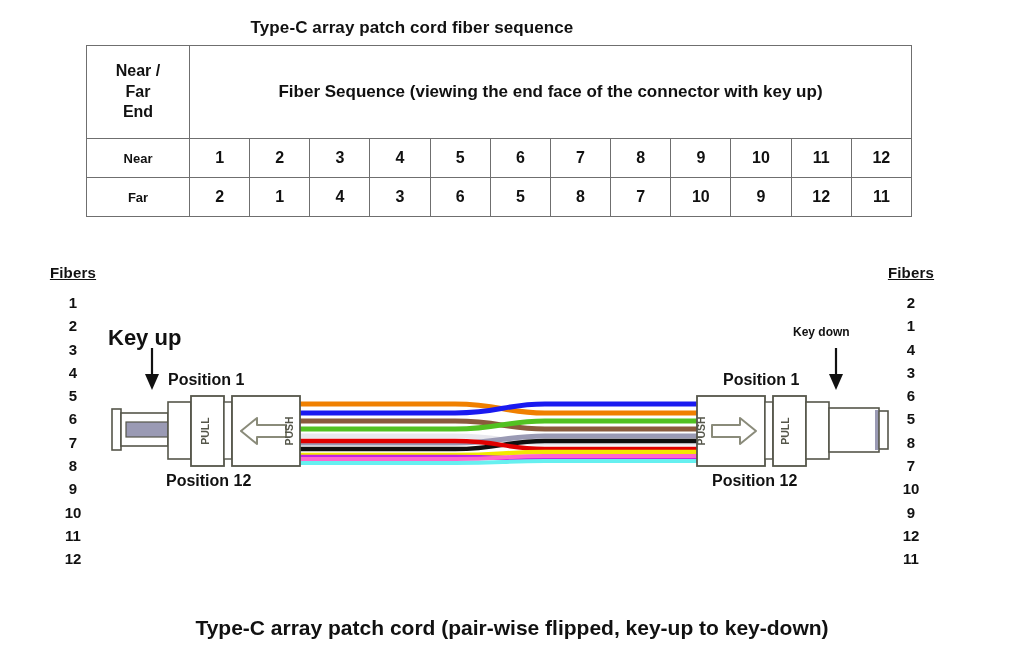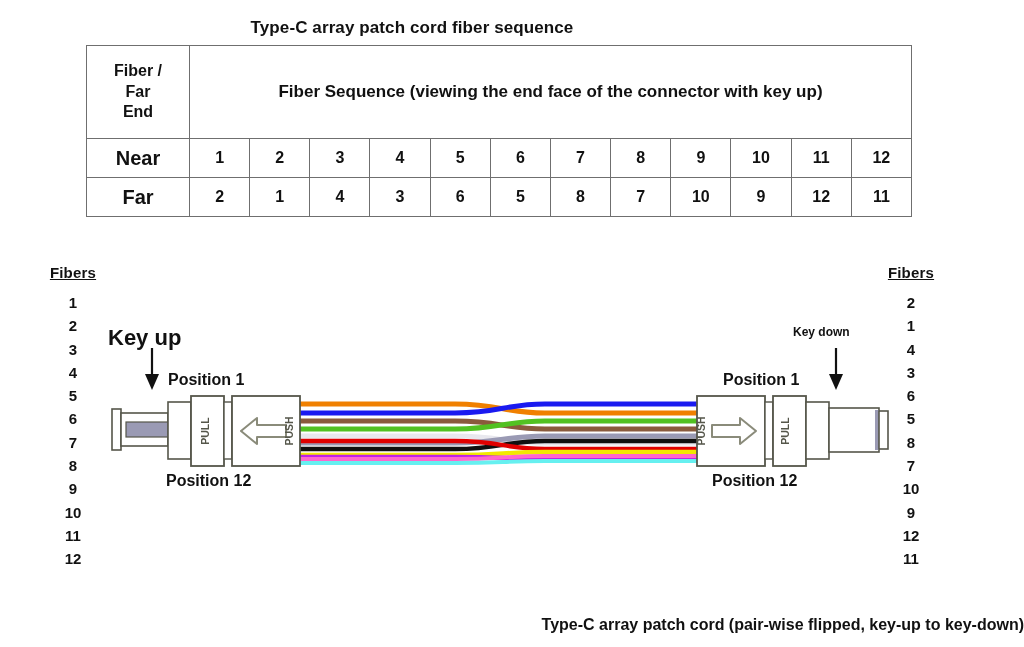--- a/index.html
+++ b/index.html
@@ -49,21 +49,21 @@
     height: 92px;
     font-size: 16px;
     line-height: 1.28;
   }
   th.hdr-seq {
     font-size: 17px;
     height: 92px;
   }
   td.rowlabel {
     height: 38px;
-    font-size: 20px;
+    font-size: 13px;
     font-weight: normal;
     border-radius: 9px;
   }
   td.cell {
     height: 38px;
     font-size: 16px;
     font-weight: bold;
   }
 
   
@@ -95,22 +95,22 @@
     left: 0; top: 0;
     width: 1024px; height: 647px;
     pointer-events: none;
   }
   #diagram svg { display: block; }
 
   
   #diagram-caption {
     position: absolute;
     top: 616px; left: 0; width: 1024px;
-    text-align: right;
-    font-size: 16px;
+    text-align: center;
+    font-size: 21px;
     font-weight: bold;
   }
 
   
   .dlabel {
     position: absolute;
     font-weight: bold;
     color: #111;
     white-space: nowrap;
   }
@@ -130,21 +130,21 @@
 </head>
 <body>
 
 <div id="page-title">Type-C array patch cord fiber sequence</div>
 
 <div id="seq-table-wrap">
   <table class="seq">
     <thead>
       <tr>
         <th class="hdr-end" rowspan="1">
-          <div>Fiber /</div>
+          <div>Near /</div>
           <div>Far</div>
           <div>End</div>
         </th>
         <th class="hdr-seq" colspan="12">Fiber Sequence (viewing the end face of the connector with key up)</th>
       </tr>
     </thead>
     <tbody>
       <tr>
         <td class="rowlabel">Near</td>
         <td class="cell">1</td>

